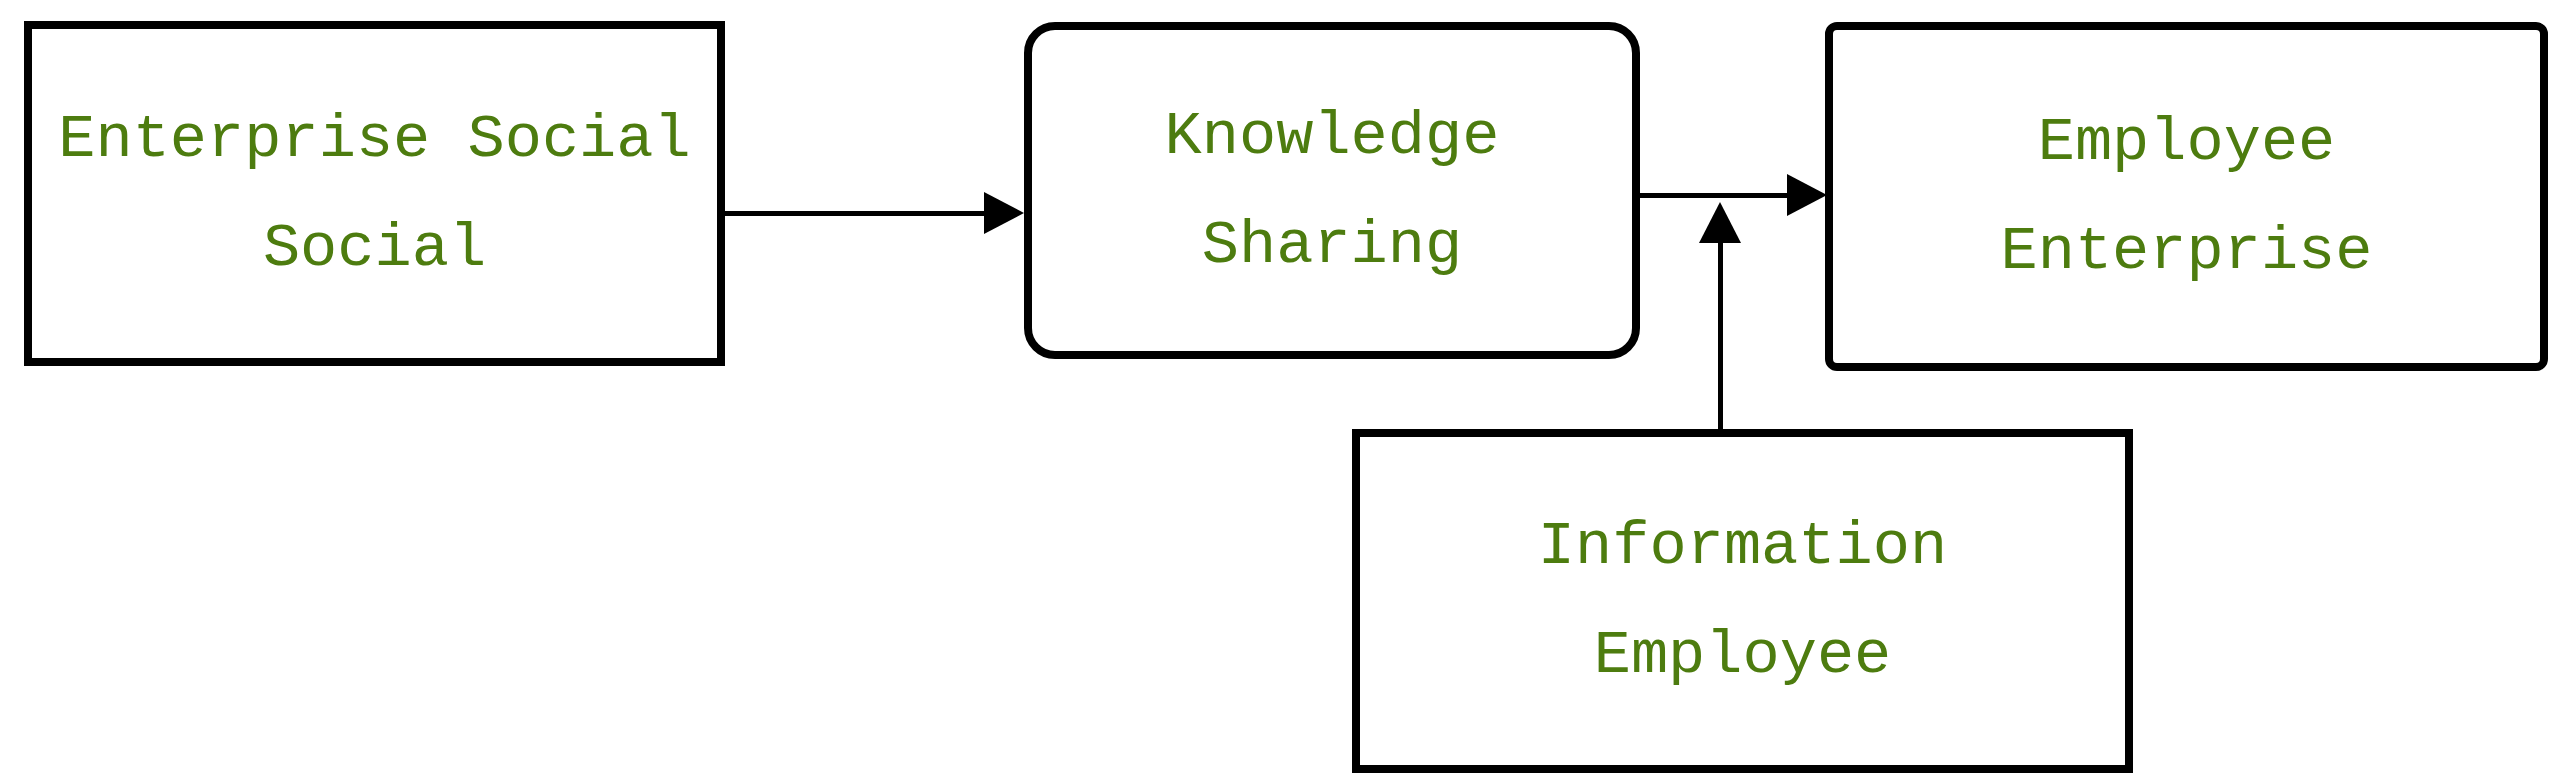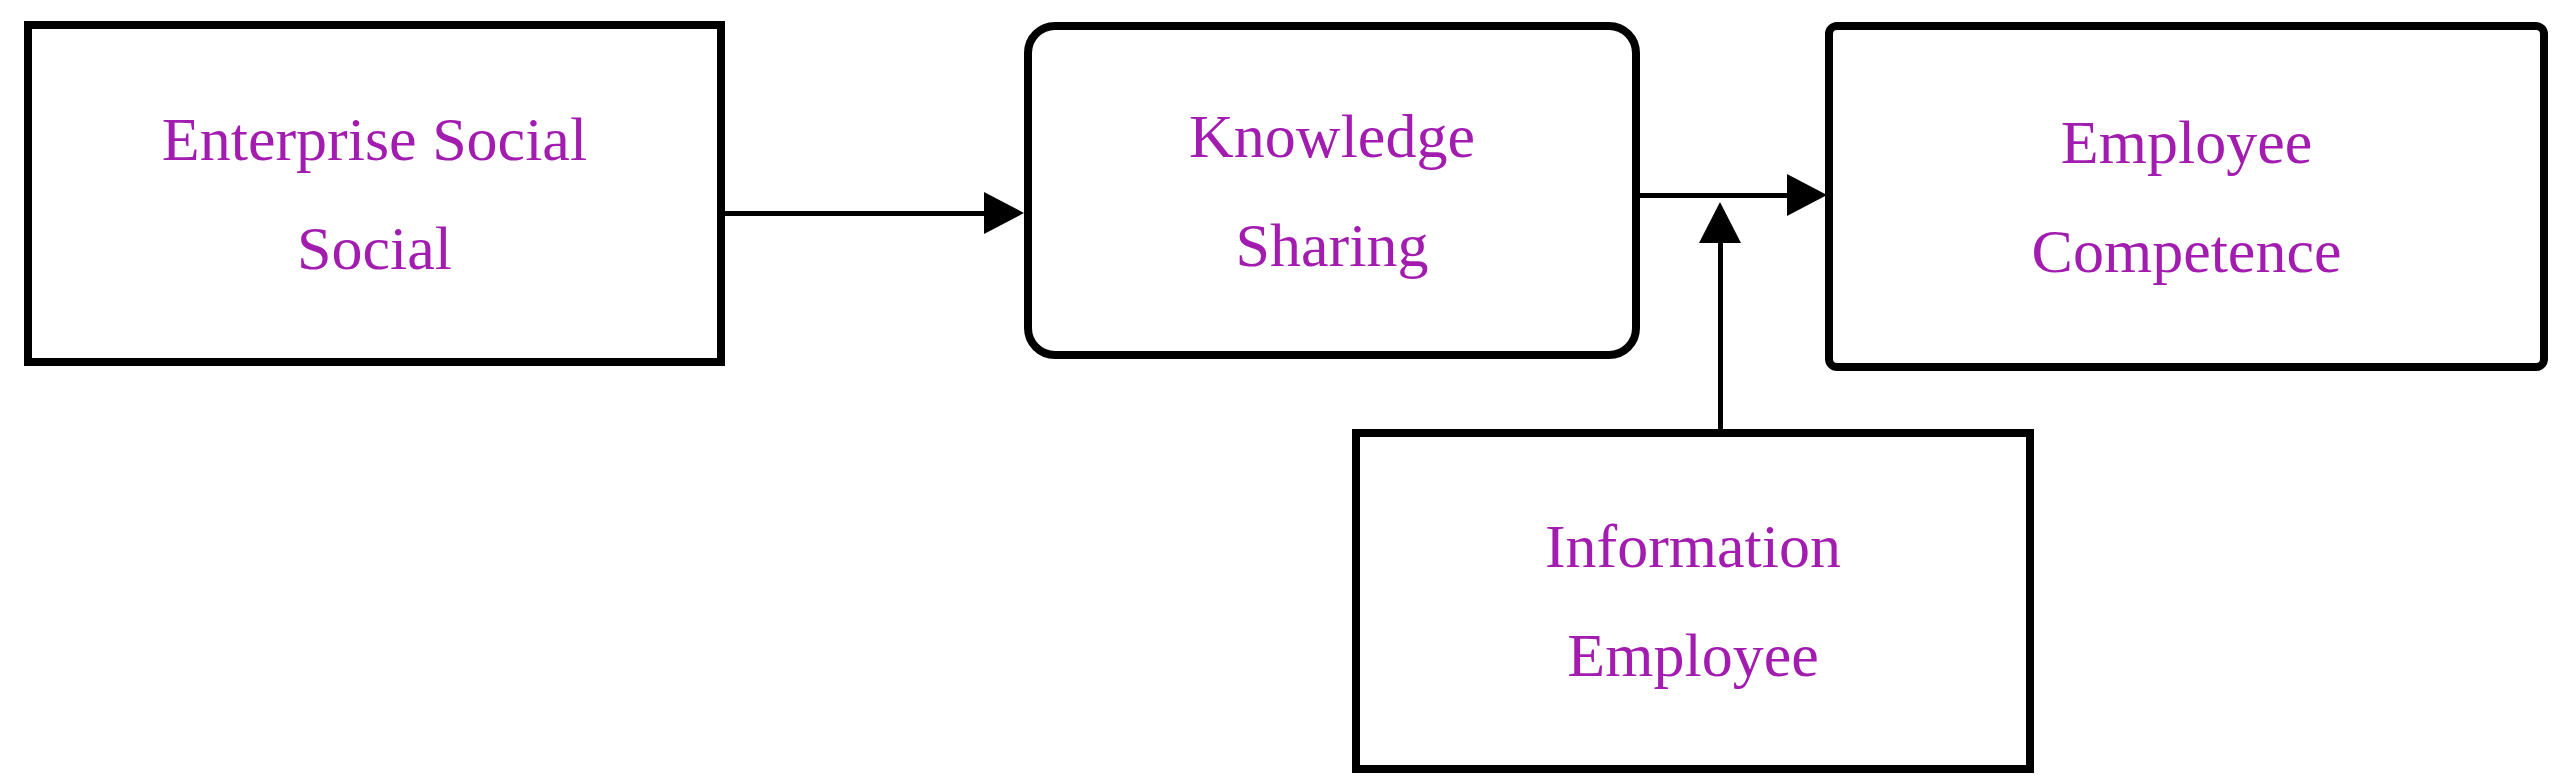--- a/index.html
+++ b/index.html
@@ -6,22 +6,22 @@
     margin: 0;
     padding: 0;
     background: #ffffff;
   }
   .figure {
     position: relative;
     width: 2576px;
     height: 782px;
     background: #ffffff;
     overflow: hidden;
-    font-family: Liberation Serif, serif;
-    color: #a21caf;
+    font-family: Liberation Mono, monospace;
+    color: #4d7c0f;
   }
   .node {
     position: absolute;
     box-sizing: border-box;
     border: 8.6px solid #000000;
     background: #ffffff;
     display: flex;
     flex-direction: column;
     align-items: center;
     justify-content: center;
@@ -30,21 +30,21 @@
   .node-line {
     display: block;
     font-size: 62px;
     line-height: 109px;
     white-space: nowrap;
   }
   
   .node-esm { left: 24px;   top: 21px;  width: 701px; height: 345px; }
   .node-ks  { left: 1024px; top: 22.4px;  width: 616px; height: 337px; border-radius: 31px; }
   .node-ec  { left: 1825px; top: 22.4px;  width: 723px; height: 349px; border-radius: 12px; }
-  .node-ir  { left: 1352px; top: 429px; width: 682px; height: 344px; }
+  .node-ir  { left: 1352px; top: 429px; width: 781px; height: 344px; }
 
   .edge-line {
     position: absolute;
     background: #000000;
   }
   .edge-line-h1 { left: 722px;  top: 211px; width: 266px; height: 5.2px; }
   .edge-line-h2 { left: 1637px; top: 193px; width: 159px; height: 5.2px; }
   .edge-line-v  { left: 1718px; top: 240px; width: 5.2px;   height: 189px; }
 
   .arrowhead {
@@ -76,21 +76,21 @@
     <span class="node-line">Social</span>
   </div>
 
   <div class="node node-ks">
     <span class="node-line">Knowledge</span>
     <span class="node-line">Sharing</span>
   </div>
 
   <div class="node node-ec">
     <span class="node-line">Employee</span>
-    <span class="node-line">Competence</span>
+    <span class="node-line">Enterprise</span>
   </div>
 
   <div class="node node-ir">
     <span class="node-line">Information</span>
     <span class="node-line">Employee</span>
   </div>
 
   <div class="edge-line edge-line-h1"></div>
   <div class="arrowhead arrowhead-right arrowhead-h1"></div>
 

